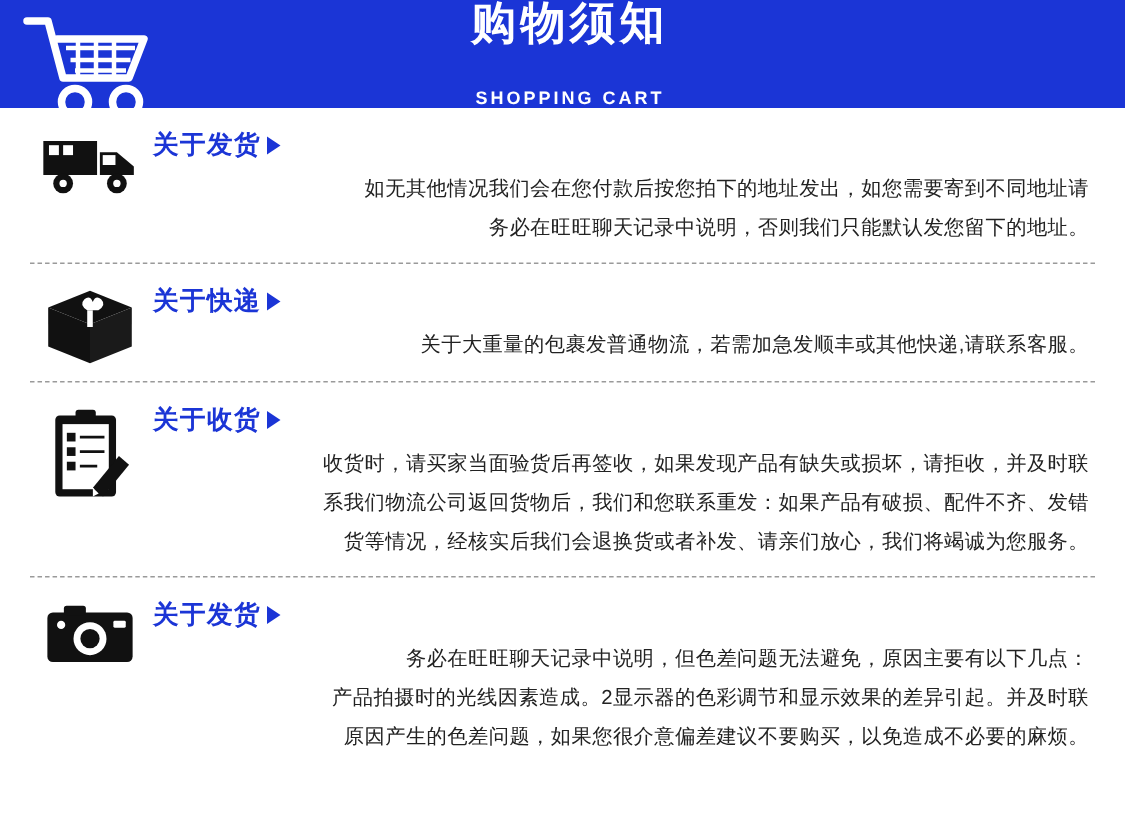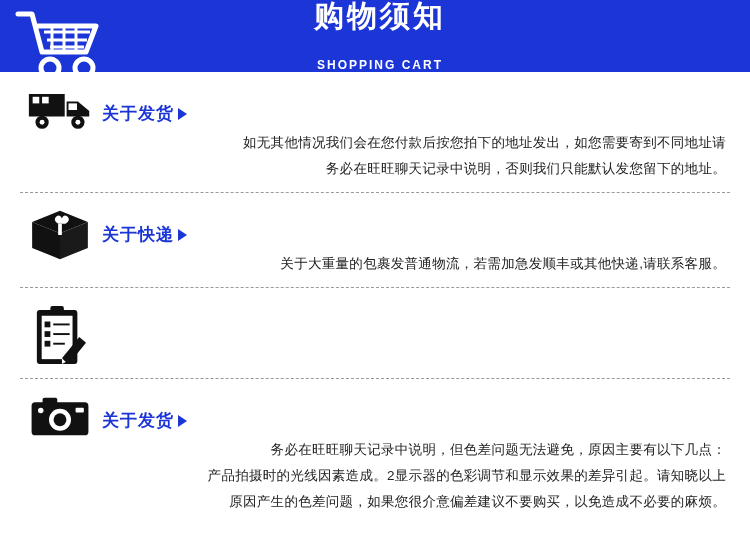--- a/index.html
+++ b/index.html
@@ -67,21 +67,20 @@
   .sec-icon {
     width: 84px;
     min-width: 84px;
     display: flex;
     justify-content: center;
     padding-top: 2px;
   }
   .sec-body {
     flex: 1;
     padding-right: 6px;
-    margin-top: 17px;
   }
   .sec-title {
     color: #1b35d6;
     font-size: 17px;
     font-weight: bold;
     letter-spacing: 1px;
     line-height: 22px;
     margin-bottom: 5px;
     display: flex;
     align-items: center;
@@ -200,20 +199,29 @@
           </g>
           <g stroke="#111111" stroke-width="2">
             <line x1="21" y1="21" x2="38" y2="21"></line>
             <line x1="21" y1="31" x2="38" y2="31"></line>
             <line x1="21" y1="41" x2="33" y2="41"></line>
           </g>
           <path d="M30 56 L48 34 L55 40 L37 62 Z" fill="#111111"></path>
           <path d="M30 56 L34 60 L30 62 Z" fill="#ffffff"></path>
         </svg>
       </div>
+      <div class="sec-body">
+        <div class="sec-title">
+          <span>关于收货</span>
+          <span class="tri"></span>
+        </div>
+        <div class="sec-text">收货时，请买家当面验货后再签收，如果发现产品有缺失或损坏，请拒收，并及时联</div>
+        <div class="sec-text">系我们物流公司返回货物后，我们和您联系重发：如果产品有破损、配件不齐、发错</div>
+        <div class="sec-text">货等情况，经核实后我们会退换货或者补发、请亲们放心，我们将竭诚为您服务。</div>
+      </div>
     </div>
 
     <div class="divider"></div>
 
     <div class="section">
       <div class="sec-icon">
         <svg class="svg-ico" viewBox="0 0 66 48" width="62" height="44" aria-hidden="true">
           <rect x="2" y="8" width="62" height="36" rx="4" fill="#111111"></rect>
           <rect x="14" y="3" width="16" height="7" rx="2" fill="#111111"></rect>
           <circle cx="33" cy="27" r="12" fill="#ffffff"></circle>
@@ -221,19 +229,19 @@
           <rect x="50" y="14" width="9" height="5" rx="1" fill="#ffffff"></rect>
           <circle cx="12" cy="17" r="3" fill="#ffffff"></circle>
         </svg>
       </div>
       <div class="sec-body">
         <div class="sec-title">
           <span>关于发货</span>
           <span class="tri"></span>
         </div>
         <div class="sec-text">务必在旺旺聊天记录中说明，但色差问题无法避免，原因主要有以下几点：</div>
-        <div class="sec-text">产品拍摄时的光线因素造成。2显示器的色彩调节和显示效果的差异引起。请知晓以上</div>
+        <div class="sec-text">产品拍摄时的光线因素造成。2显示器的色彩调节和显示效果的差异引起。并及时联</div>
         <div class="sec-text">原因产生的色差问题，如果您很介意偏差建议不要购买，以免造成不必要的麻烦。</div>
       </div>
     </div>
 
   </div>
 </div>
 
 </body></html>

